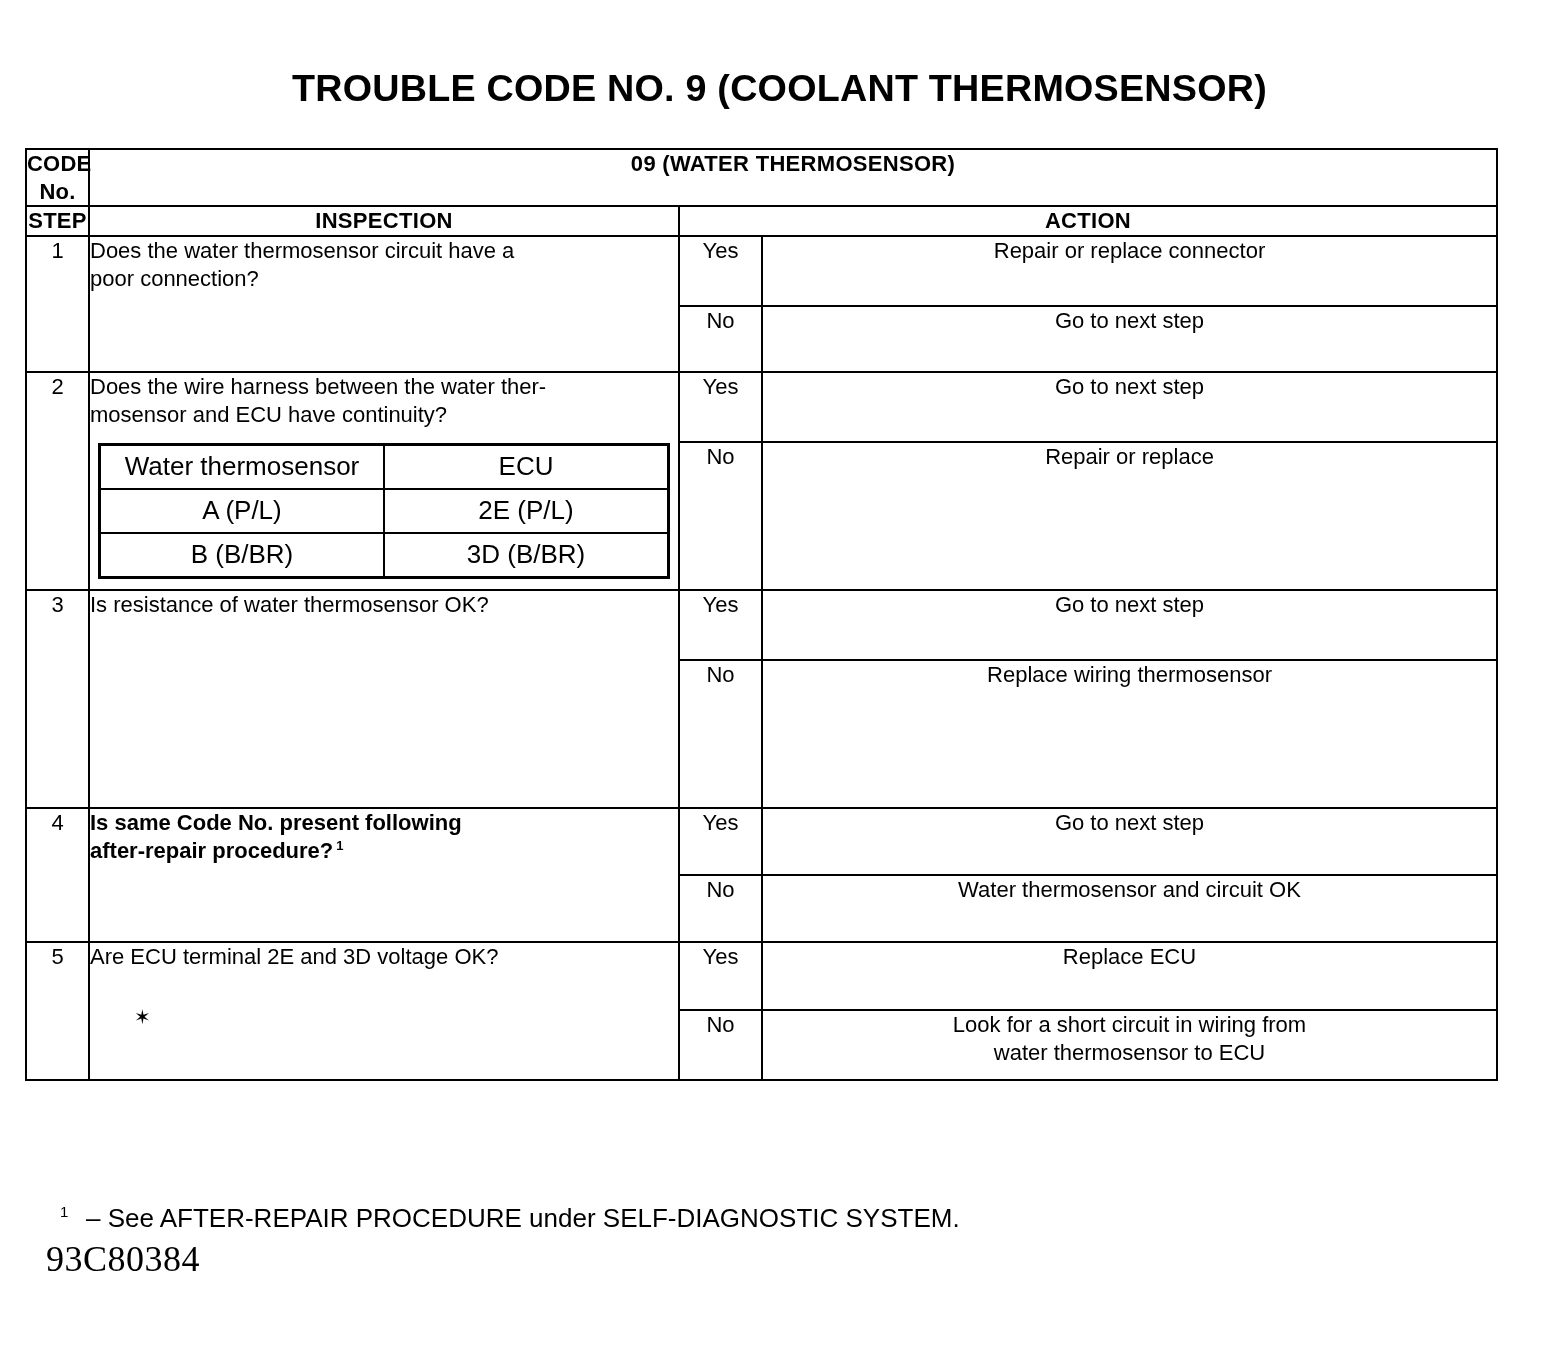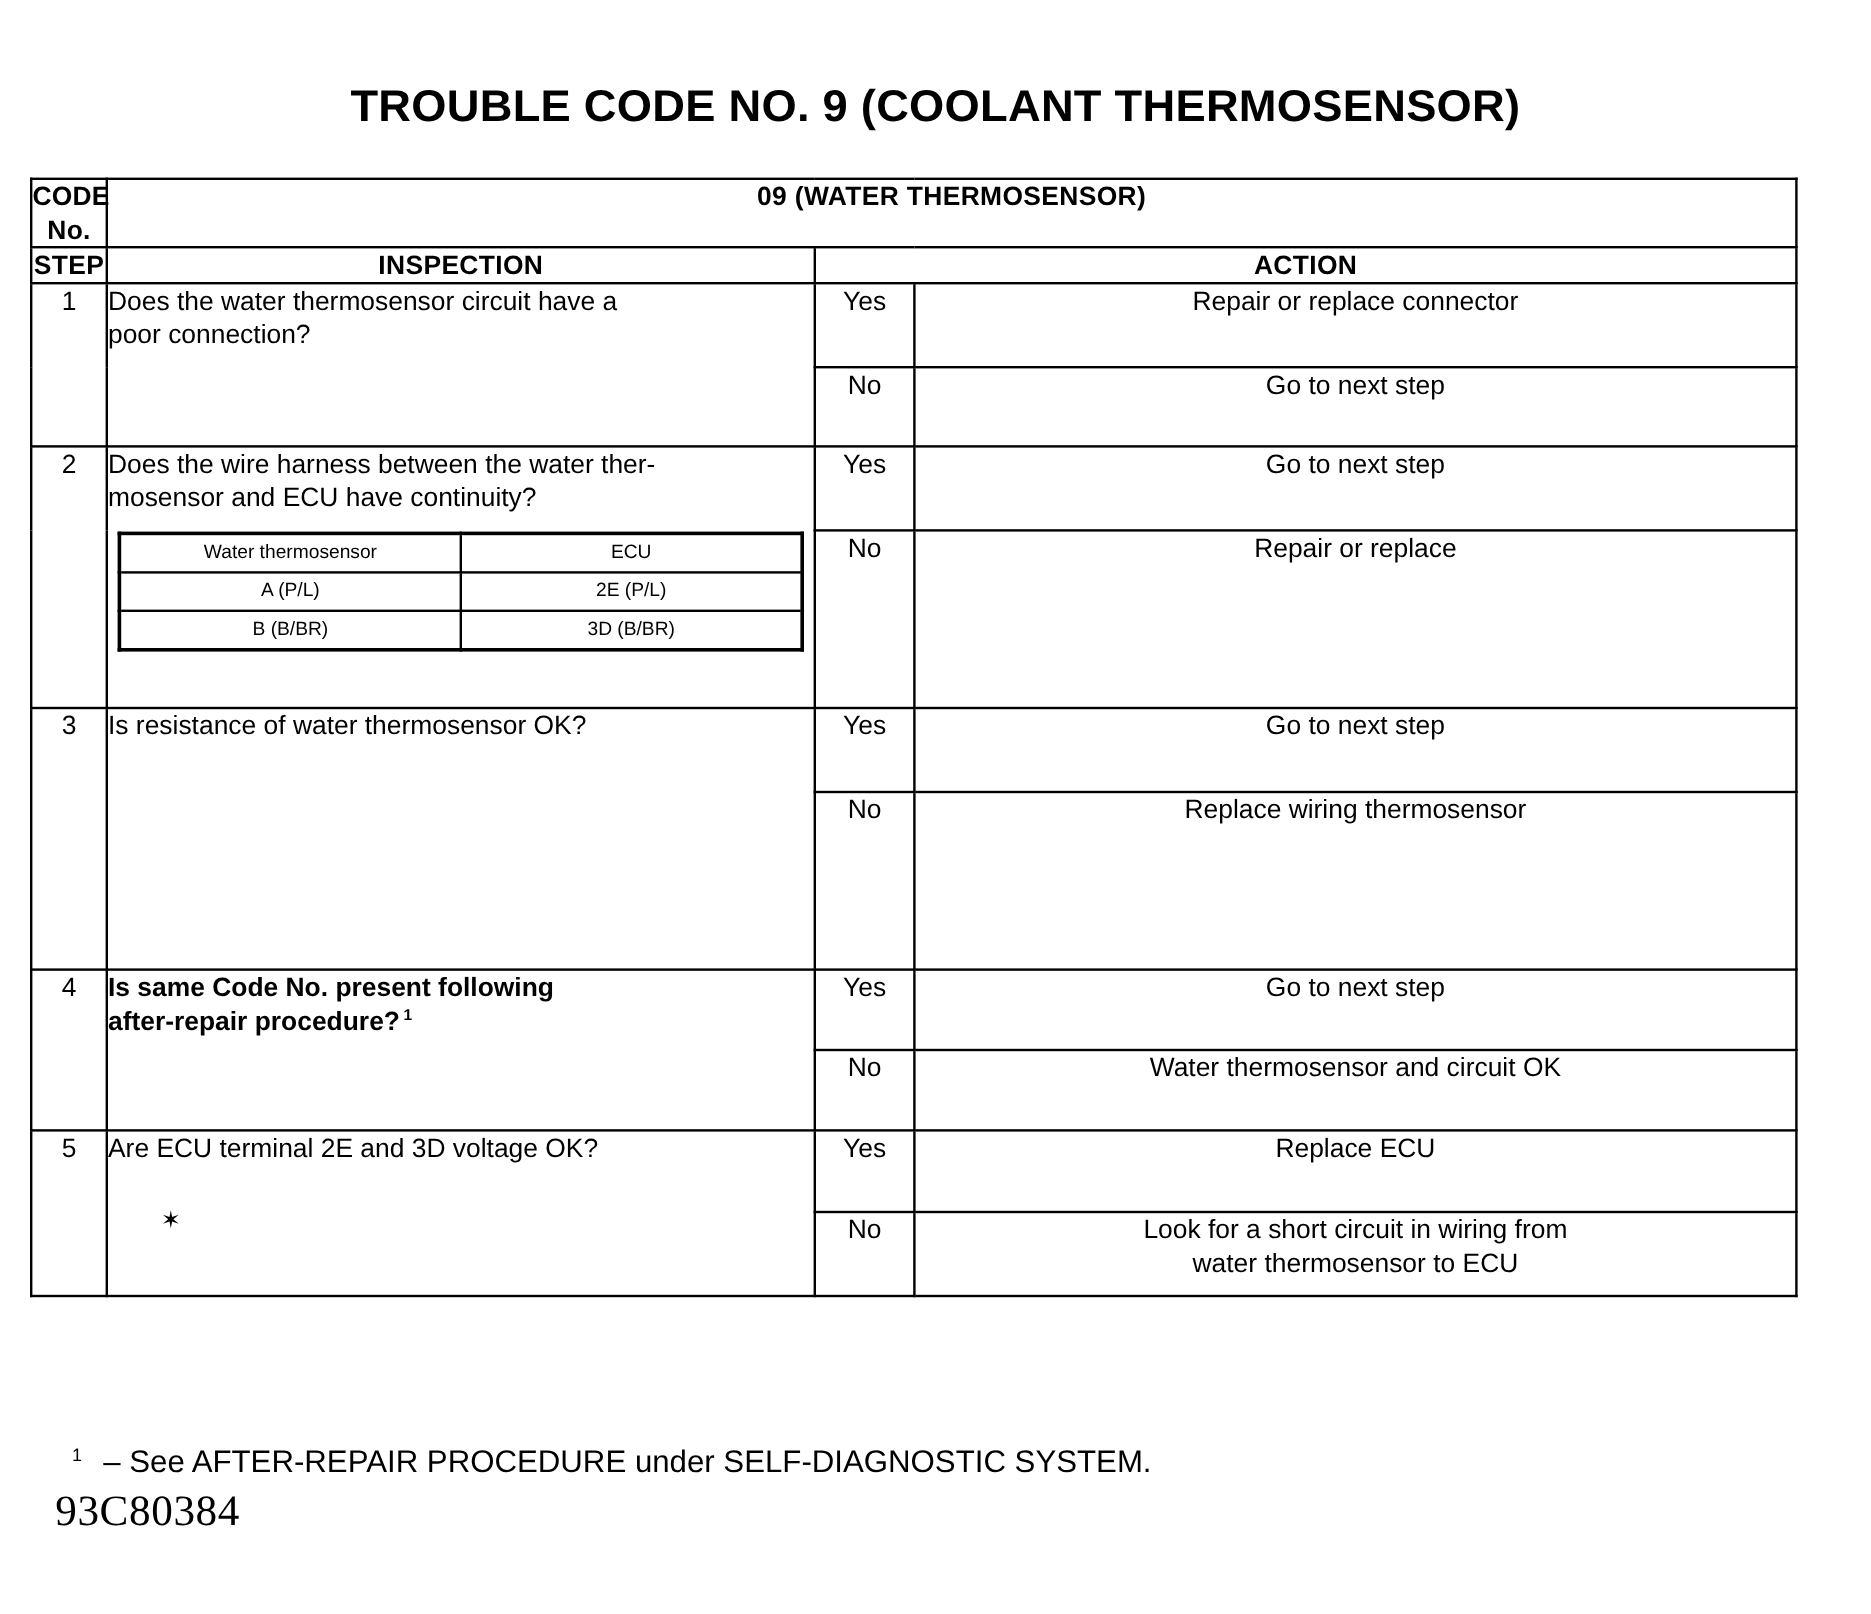--- a/index.html
+++ b/index.html
@@ -121,21 +121,21 @@
   
   .subtable {
     border-collapse: collapse;
     table-layout: fixed;
     margin: 14px 0 6px 8px;
     border: 3px solid #000;
   }
   .subtable td {
     border: 2px solid #000;
     text-align: center;
-    font-size: 16px;
+    font-size: 26px;
     padding: 5px 4px 6px;
     vertical-align: middle;
     line-height: 1.2;
   }
   .sub-harness { width: 548px; }
   .sub-harness .c1 { width: 274px; }
   .sub-harness .c2 { width: 274px; }
 
   .sub-resist { width: 548px; }
   .sub-resist .c1 { width: 280px; }

